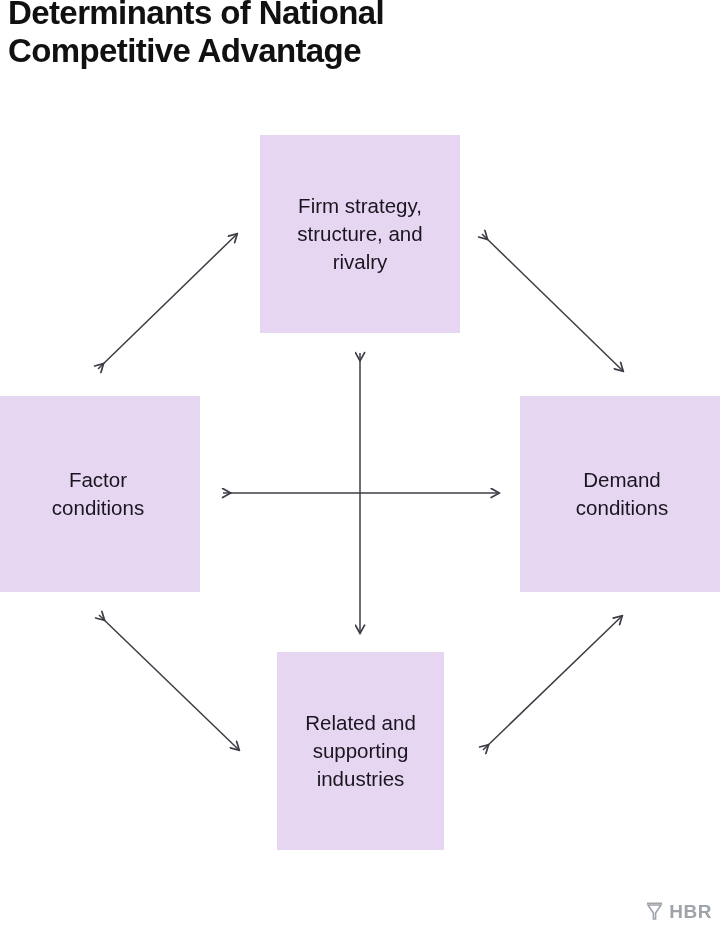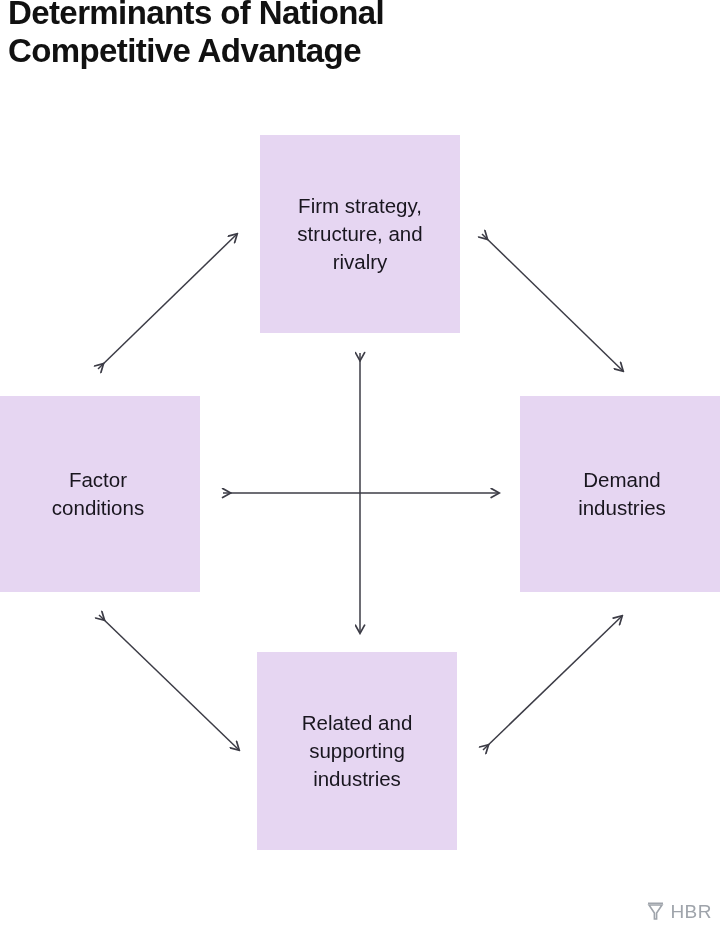--- a/index.html
+++ b/index.html
@@ -82,41 +82,41 @@
     width: 204px;
     height: 196px;
   }
   #box-demand-conditions {
     left: 520px;
     top: 396px;
     width: 204px;
     height: 196px;
   }
   #box-related-industries {
-    left: 257px;
+    left: 277px;
     top: 652px;
-    width: 200px;
+    width: 167px;
     height: 198px;
   }
 
   
   #hbr-logo {
     position: absolute;
     right: 8px;
     bottom: 10px;
     display: flex;
     align-items: center;
     gap: 6px;
   }
   #hbr-mark {
     display: block;
   }
   #hbr-wordmark {
     font-family: "Liberation Sans", sans-serif;
-    font-weight: 400;
+    font-weight: 700;
     font-size: 19px;
     letter-spacing: 0.5px;
     color: #9fa4ab;
     line-height: 1;
   }
 </style>
 </head>
 <body>
 
 <div id="canvas">
@@ -155,21 +155,21 @@
 rivalry</span>
     </div>
 
     <div class="node-box" id="box-factor-conditions">
       <span class="node-label">Factor
 conditions</span>
     </div>
 
     <div class="node-box" id="box-demand-conditions">
       <span class="node-label">Demand
-industries</span>
+conditions</span>
     </div>
 
     <div class="node-box" id="box-related-industries">
       <span class="node-label">Related and
 supporting
 industries</span>
     </div>
 
   </div>
 

